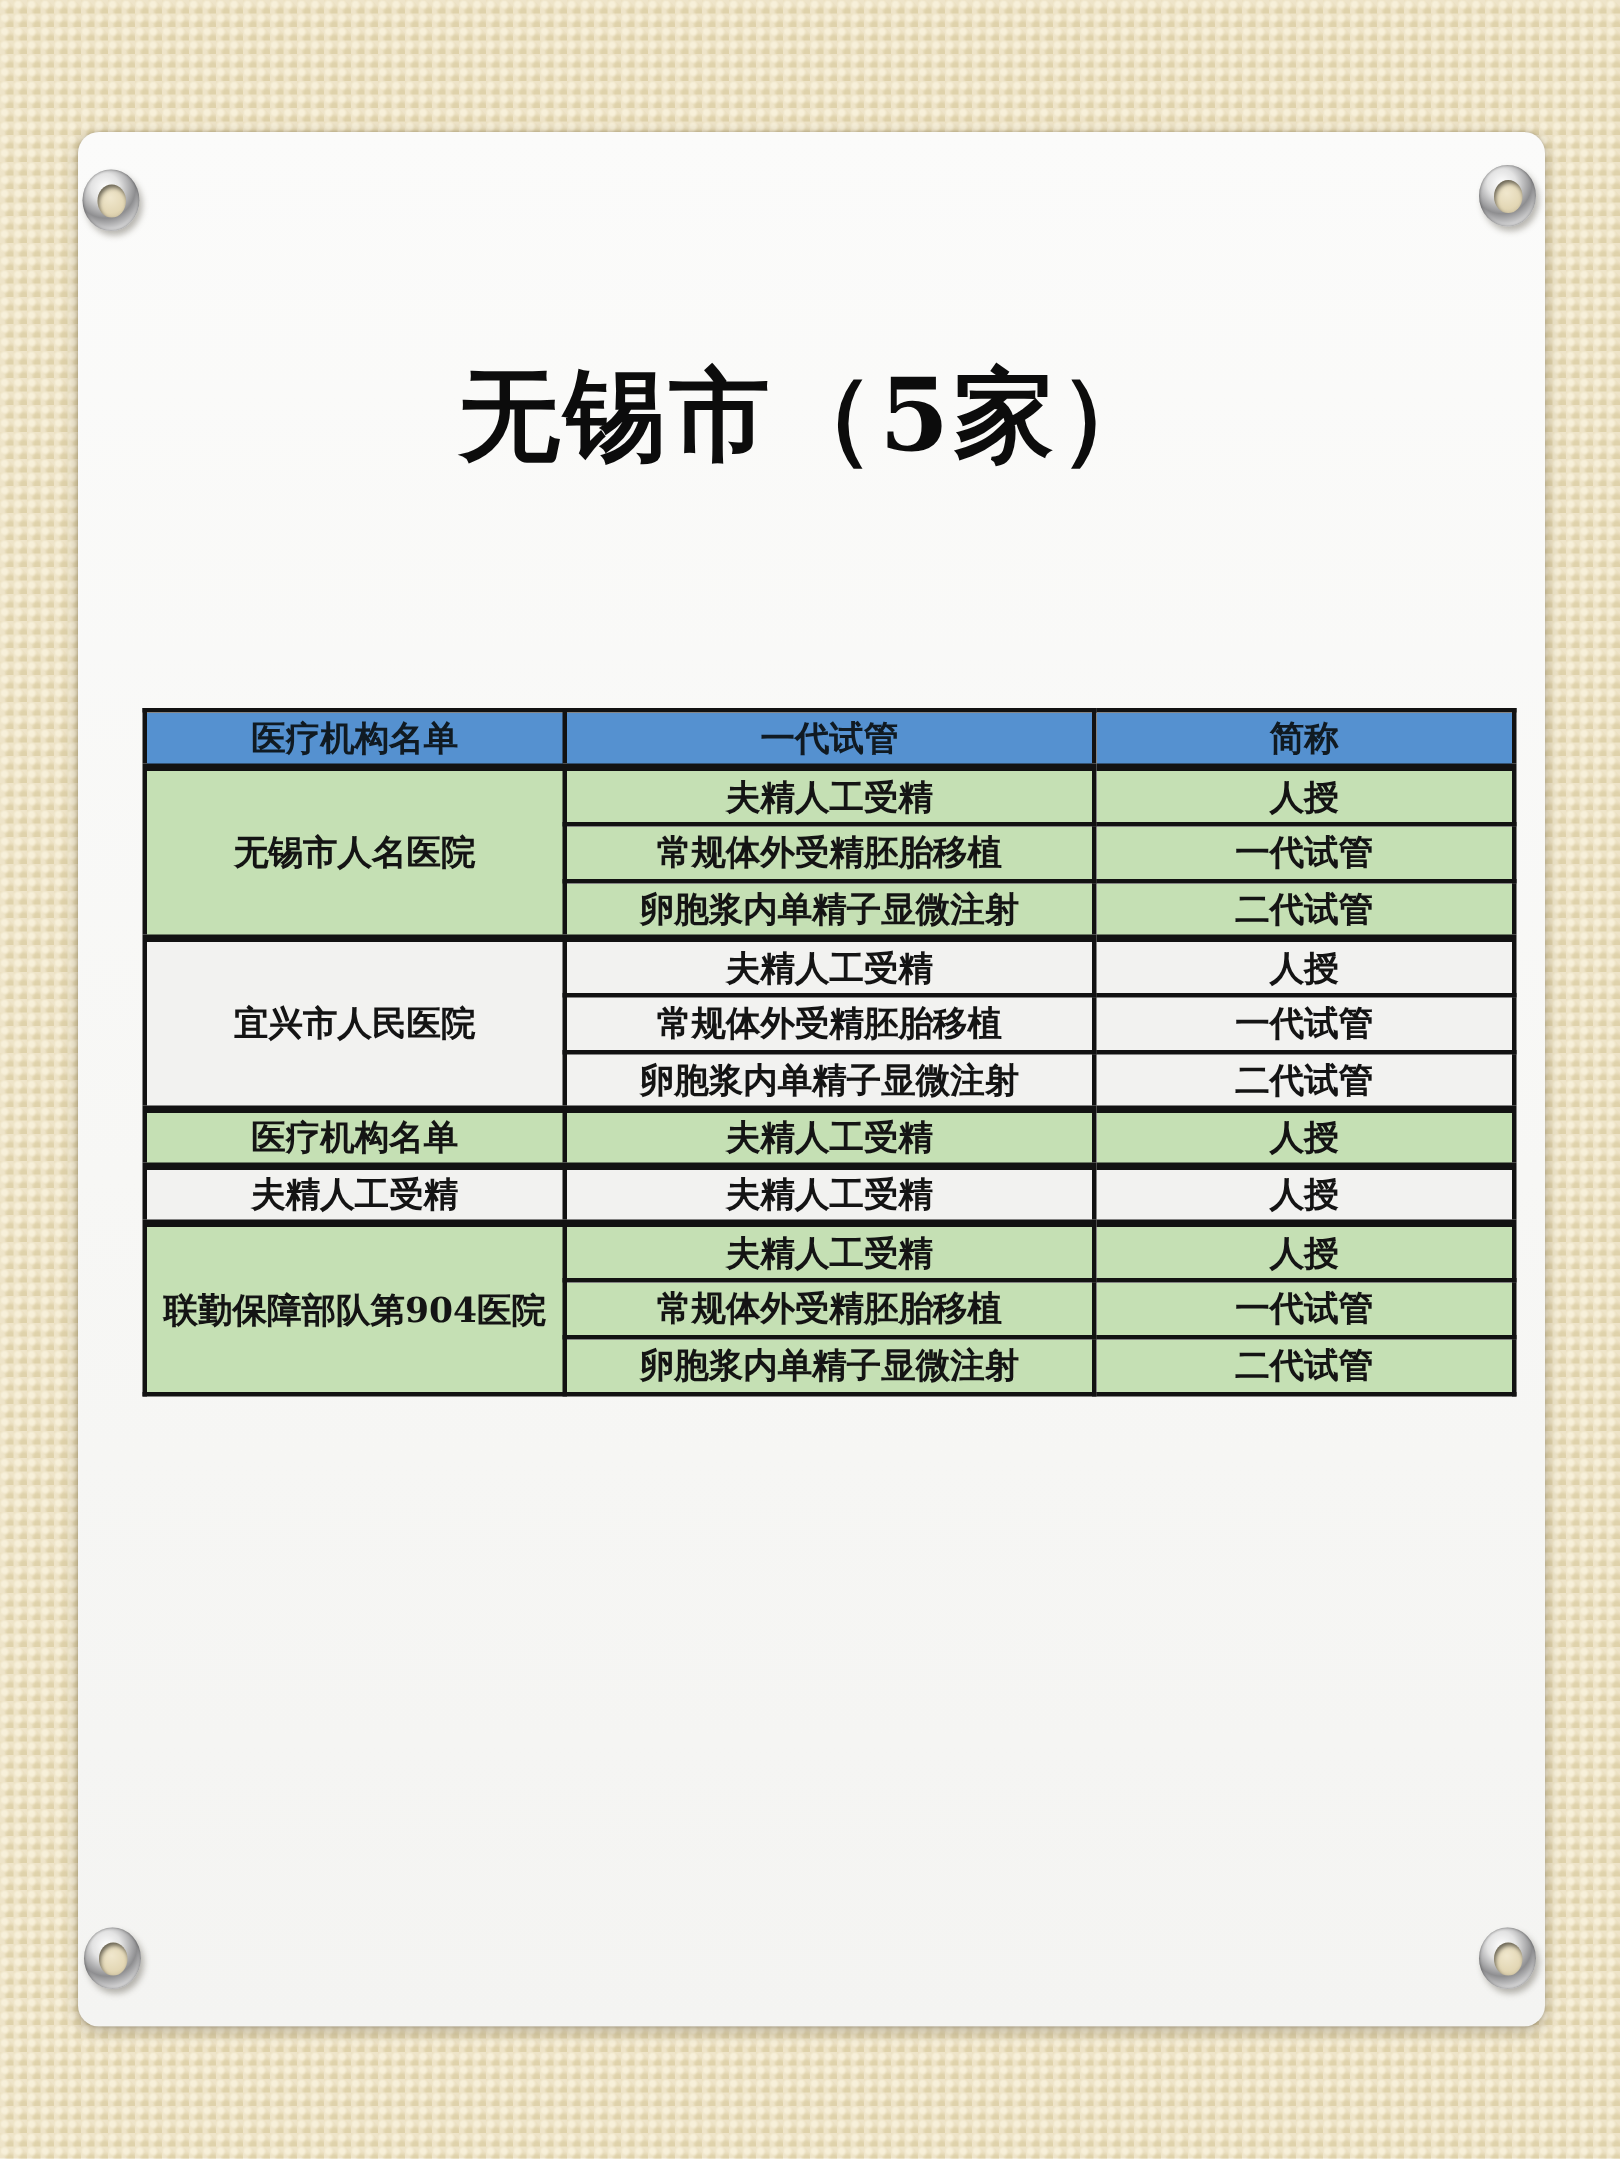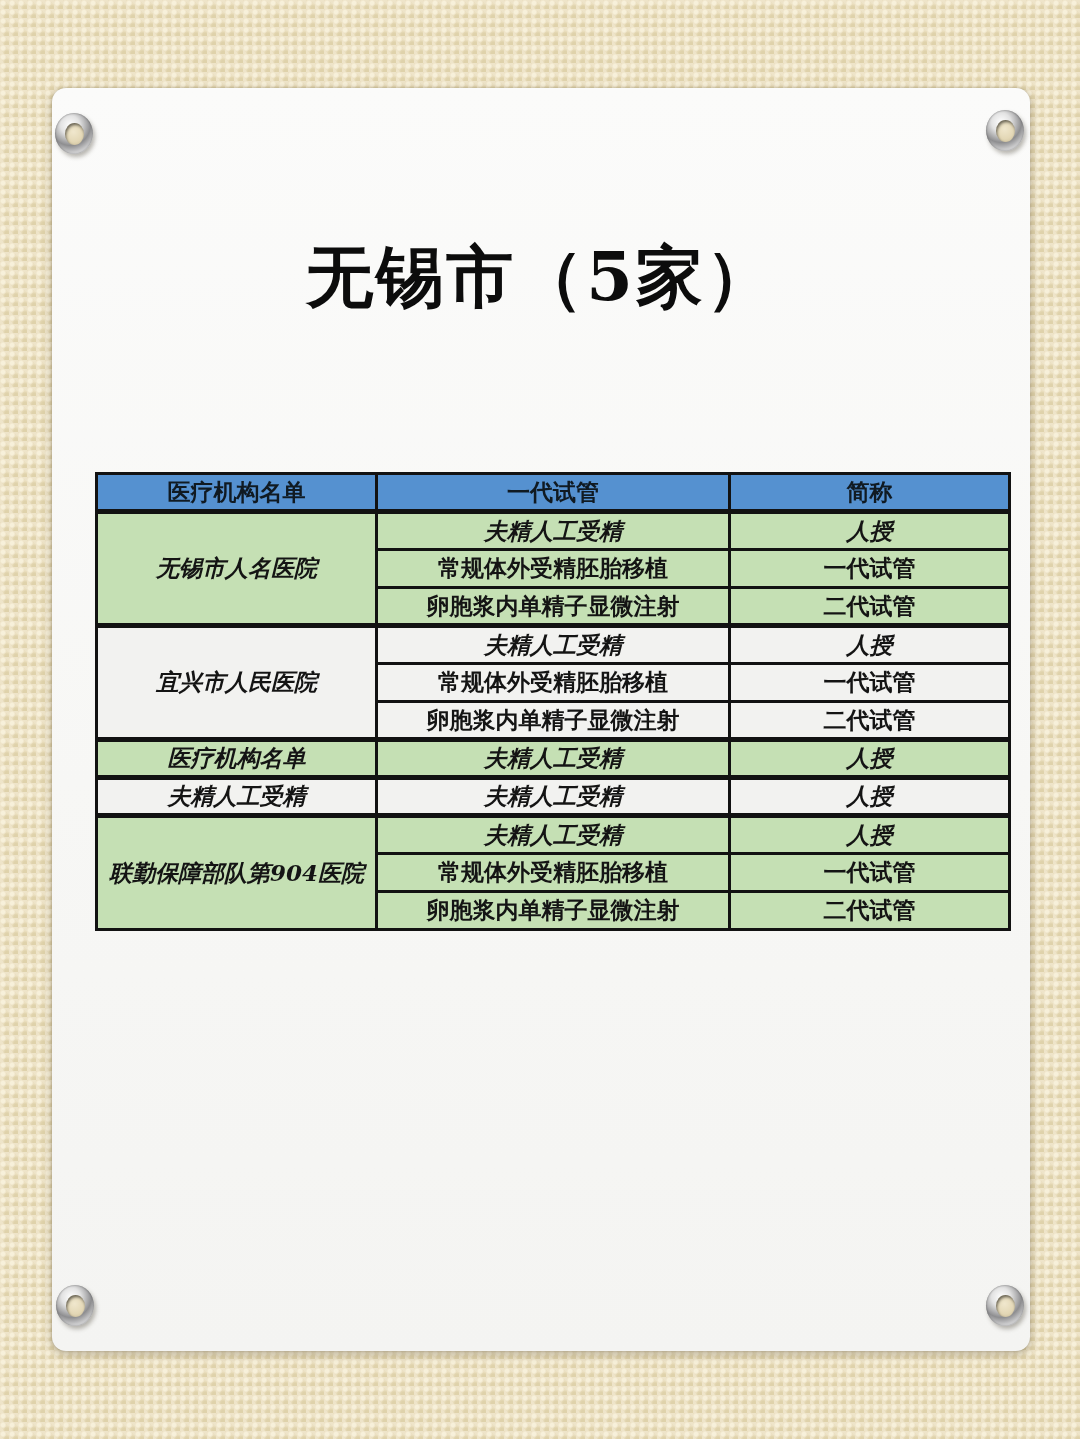--- a/index.html
+++ b/index.html
@@ -90,21 +90,21 @@
     white-space: nowrap;
     text-align: center;
   }
   .med-table thead th {
     background: var(--header-bg);
     color: #101a22;
     font-size: 23px;
   }
   .med-table tr.g-green td { background: var(--row-green); }
   .med-table tr.g-white td { background: var(--row-white); }
-  .med-table tr.group-start td { border-top-width: 5px; font-style: italic; }
+  .med-table tr.group-start td { border-top-width: 5px; }
 </style>
 </head>
 <body>
 
 <div class="paper">
 
   <h1 class="slide-title">无锡市（5家）</h1>
 
   <table class="med-table">
     <colgroup>

